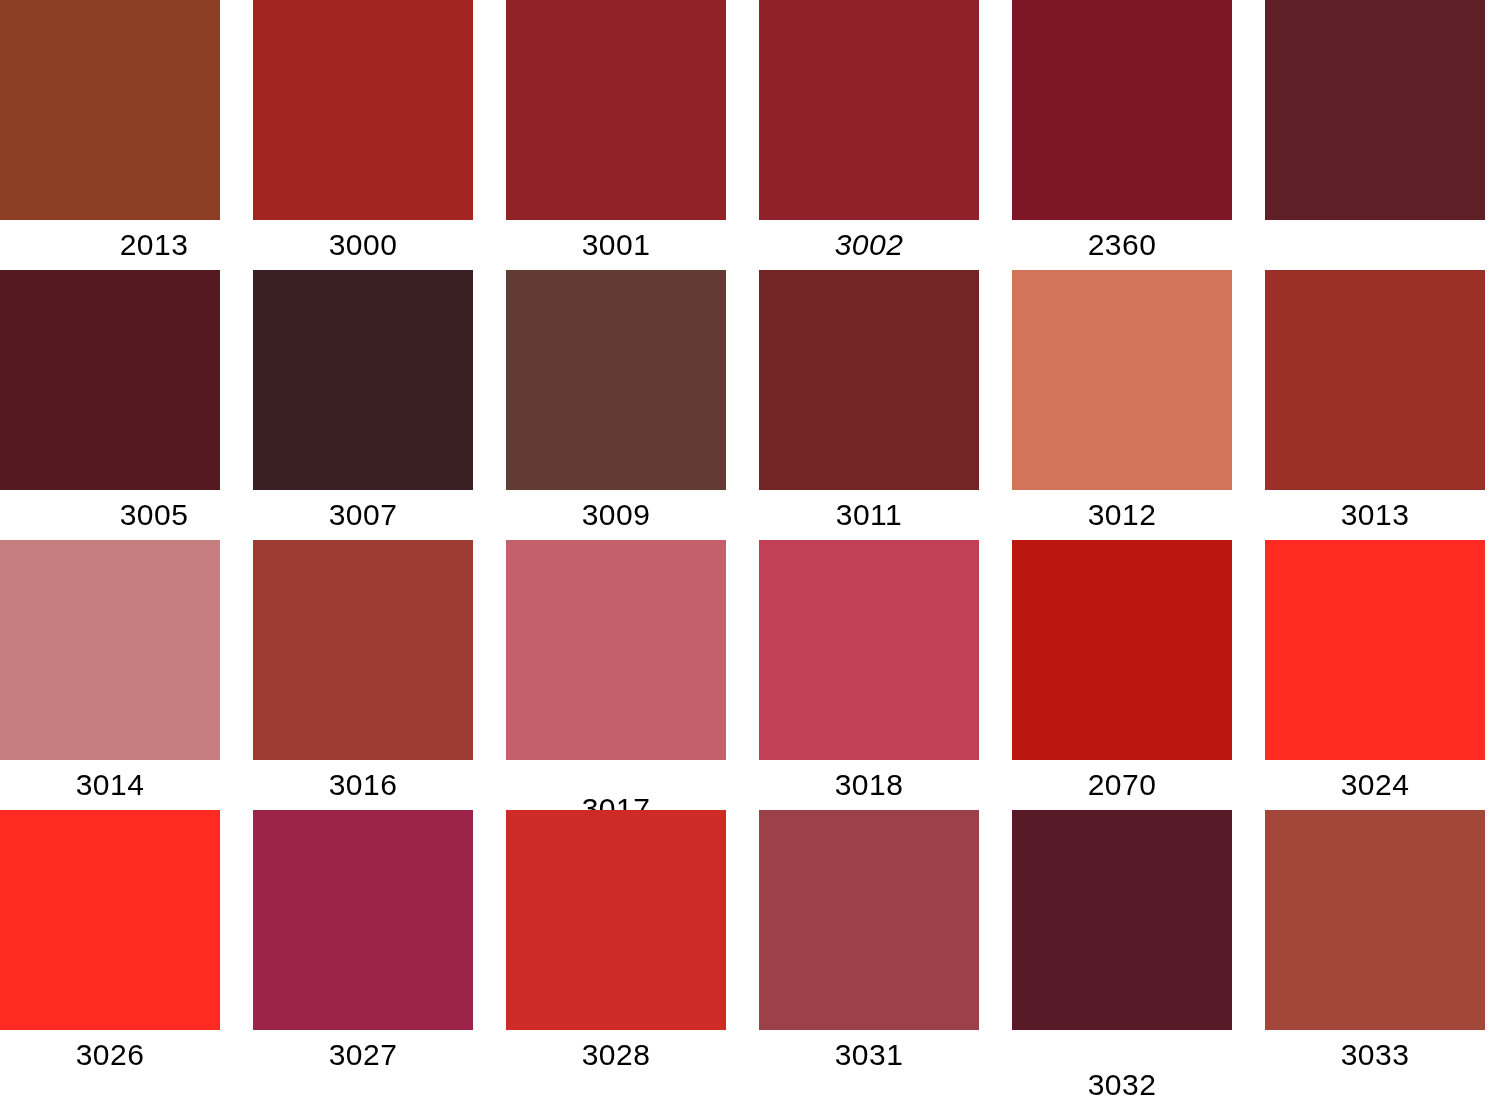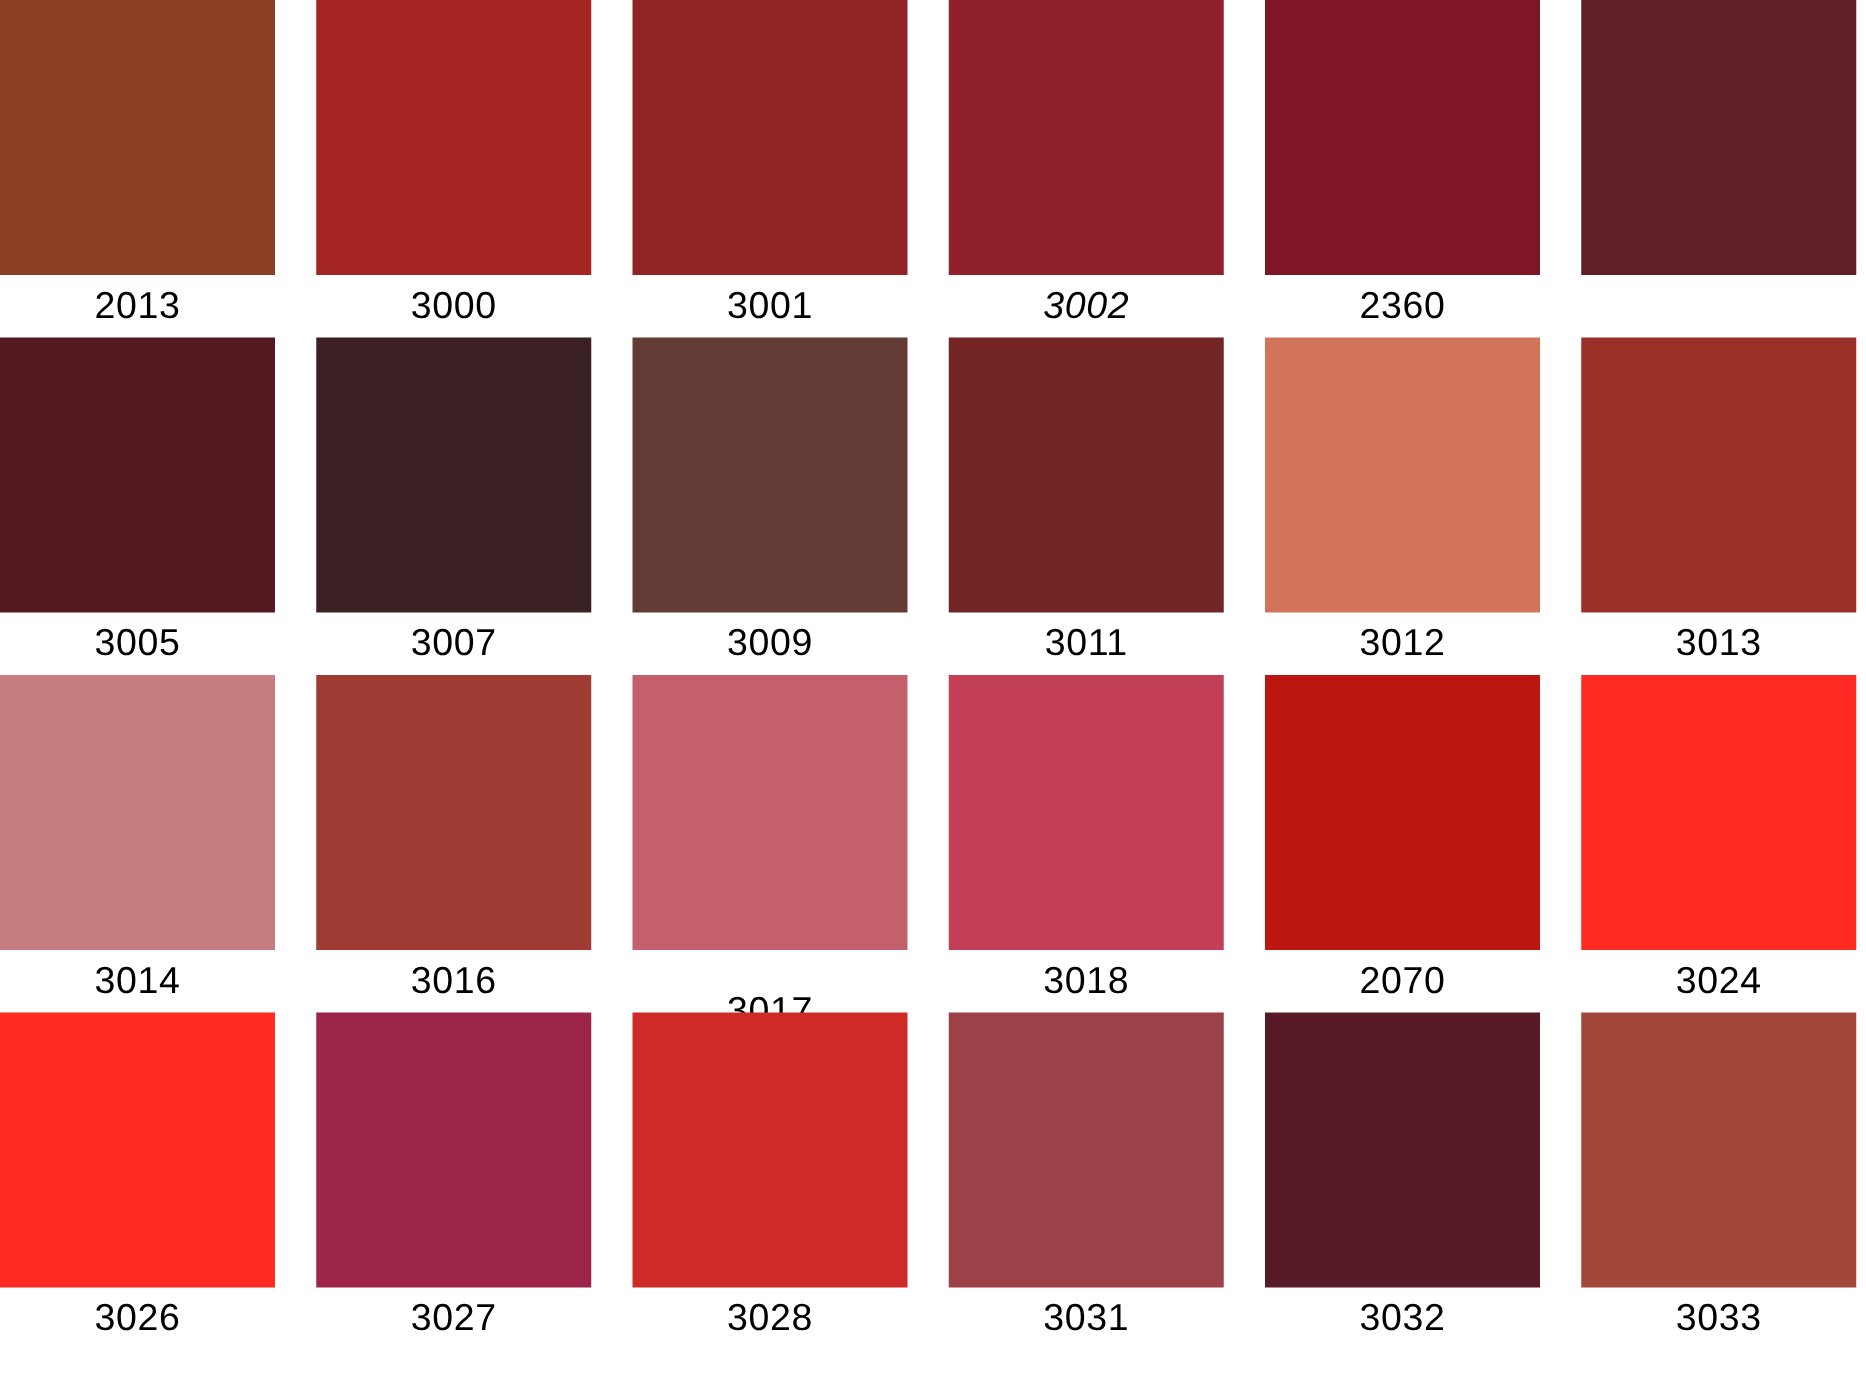--- a/index.html
+++ b/index.html
@@ -66,21 +66,21 @@
     </div>
     <div class="swatch-cell" style="grid-area: 1 / 4;">
       <div class="swatch-chip" style="background-color: rgb(144, 33, 42);"></div>
     </div>
     <div class="swatch-cell" style="grid-area: 1 / 5;">
       <div class="swatch-chip" style="background-color: rgb(126, 22, 40);"></div>
     </div>
     <div class="swatch-cell" style="grid-area: 1 / 6;">
       <div class="swatch-chip" style="background-color: rgb(94, 31, 39);"></div>
     </div>
-    <div class="swatch-label" style="grid-area: 2 / 1;">2013</div>
+    <div class="swatch-label" style="grid-area: 2 / 1; margin-left: 44px;">2013</div>
     <div class="swatch-label" style="grid-area: 2 / 2;">3000</div>
     <div class="swatch-label" style="grid-area: 2 / 3;">3001</div>
     <div class="swatch-label" style="grid-area: 2 / 4; font-style: italic;">3002</div>
     <div class="swatch-label" style="grid-area: 2 / 5;">2360</div>
     <div class="swatch-cell" style="grid-area: 3 / 1;">
       <div class="swatch-chip" style="background-color: rgb(85, 25, 34);"></div>
     </div>
     <div class="swatch-cell" style="grid-area: 3 / 2;">
       <div class="swatch-chip" style="background-color: rgb(59, 32, 35);"></div>
     </div>
@@ -89,21 +89,21 @@
     </div>
     <div class="swatch-cell" style="grid-area: 3 / 4;">
       <div class="swatch-chip" style="background-color: rgb(115, 36, 37);"></div>
     </div>
     <div class="swatch-cell" style="grid-area: 3 / 5;">
       <div class="swatch-chip" style="background-color: rgb(210, 116, 90);"></div>
     </div>
     <div class="swatch-cell" style="grid-area: 3 / 6;">
       <div class="swatch-chip" style="background-color: rgb(155, 48, 41);"></div>
     </div>
-    <div class="swatch-label" style="grid-area: 4 / 1;">3005</div>
+    <div class="swatch-label" style="grid-area: 4 / 1; margin-left: 44px;">3005</div>
     <div class="swatch-label" style="grid-area: 4 / 2;">3007</div>
     <div class="swatch-label" style="grid-area: 4 / 3;">3009</div>
     <div class="swatch-label" style="grid-area: 4 / 4;">3011</div>
     <div class="swatch-label" style="grid-area: 4 / 5;">3012</div>
     <div class="swatch-label" style="grid-area: 4 / 6;">3013</div>
     <div class="swatch-cell" style="grid-area: 5 / 1;">
       <div class="swatch-chip" style="background-color: rgb(198, 125, 128);"></div>
     </div>
     <div class="swatch-cell" style="grid-area: 5 / 2;">
       <div class="swatch-chip" style="background-color: rgb(158, 60, 51);"></div>
@@ -141,15 +141,15 @@
     <div class="swatch-cell" style="grid-area: 7 / 5;">
       <div class="swatch-chip" style="background-color: rgb(89, 26, 40);"></div>
     </div>
     <div class="swatch-cell" style="grid-area: 7 / 6;">
       <div class="swatch-chip" style="background-color: rgb(162, 71, 58);"></div>
     </div>
     <div class="swatch-label" style="grid-area: 8 / 1;">3026</div>
     <div class="swatch-label" style="grid-area: 8 / 2;">3027</div>
     <div class="swatch-label" style="grid-area: 8 / 3;">3028</div>
     <div class="swatch-label" style="grid-area: 8 / 4;">3031</div>
-    <div class="swatch-label" style="grid-area: 8 / 5;">3032</div>
+    <div class="swatch-label" style="grid-area: 8 / 5; margin-top: 30px;">3032</div>
     <div class="swatch-label" style="grid-area: 8 / 6;">3033</div>
   </div>
 
 </body></html>

